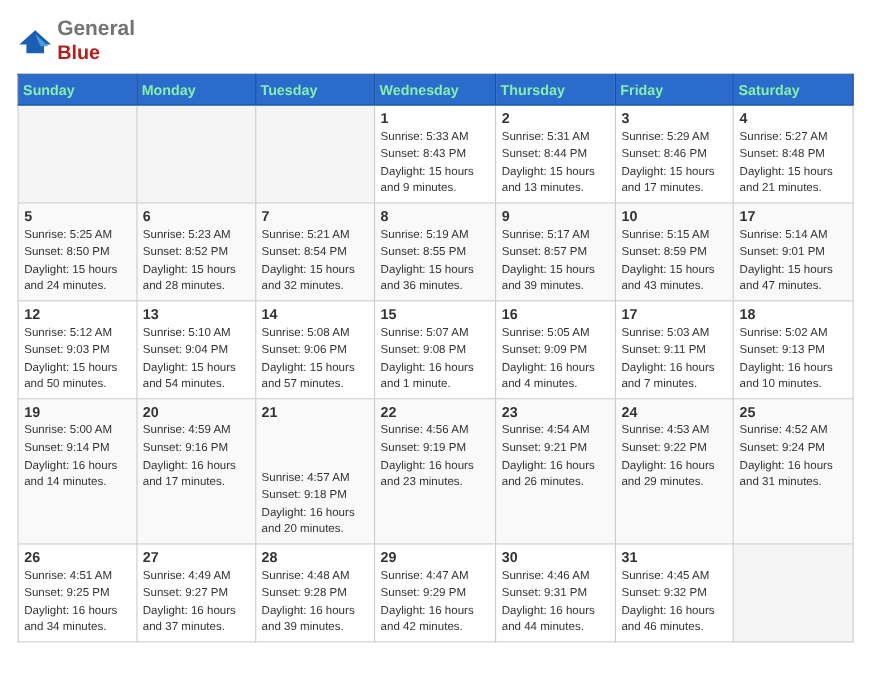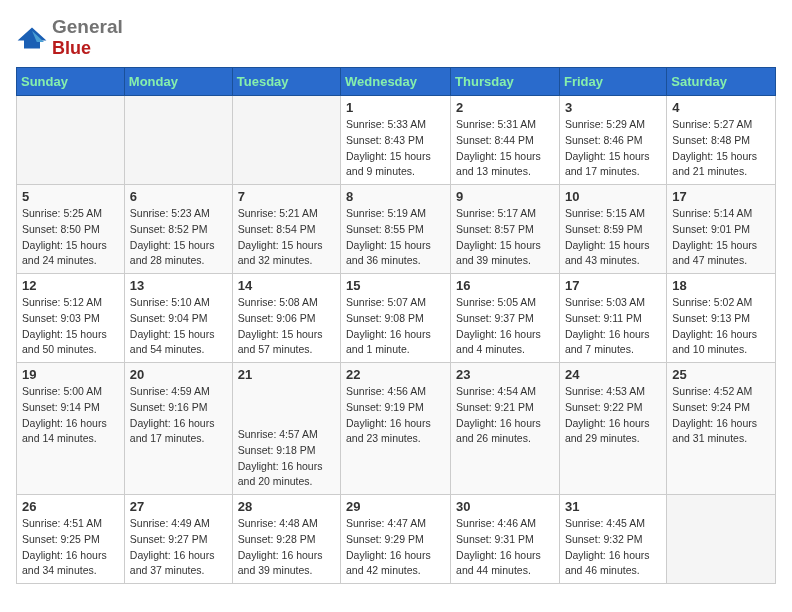--- a/index.html
+++ b/index.html
@@ -219,21 +219,21 @@
         <td>
           <div class="day-num">15</div>
           <div class="day-info" style="white-space: pre-line;">Sunrise: 5:07 AM
 Sunset: 9:08 PM
 Daylight: 16 hours
 and 1 minute.</div>
         </td>
         <td>
           <div class="day-num">16</div>
           <div class="day-info" style="white-space: pre-line;">Sunrise: 5:05 AM
-Sunset: 9:37 PM
+Sunset: 9:09 PM
 Daylight: 16 hours
 and 4 minutes.</div>
         </td>
         <td>
           <div class="day-num">17</div>
           <div class="day-info" style="white-space: pre-line;">Sunrise: 5:03 AM
 Sunset: 9:11 PM
 Daylight: 16 hours
 and 7 minutes.</div>
         </td>

